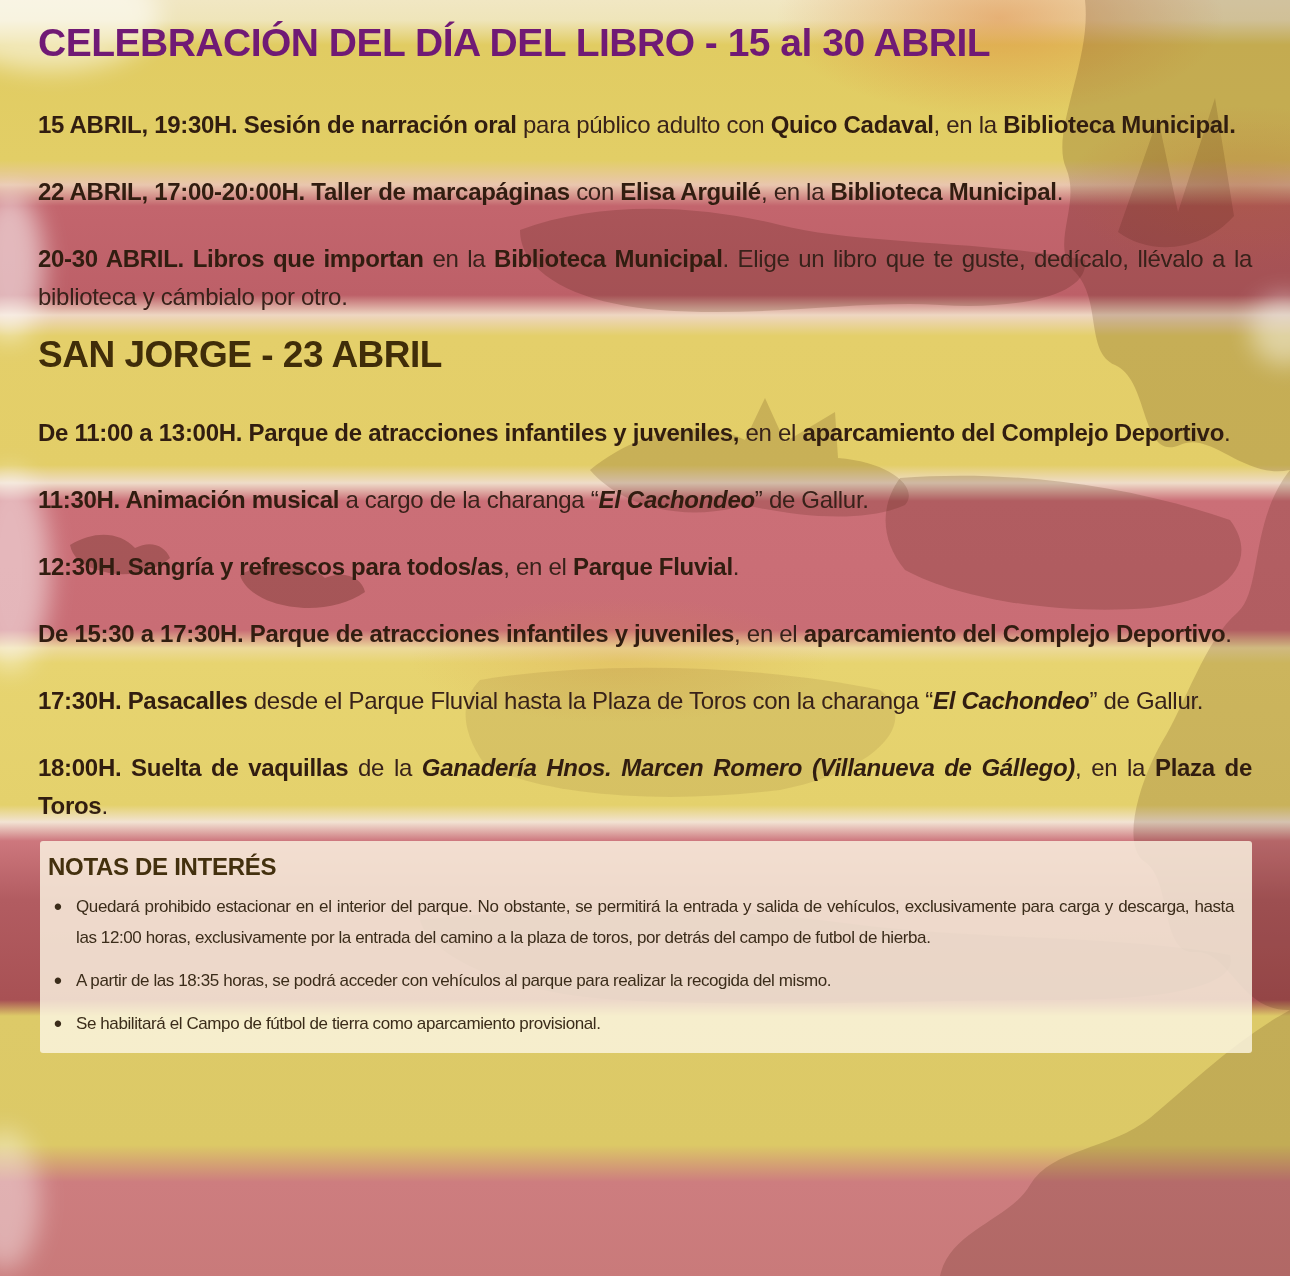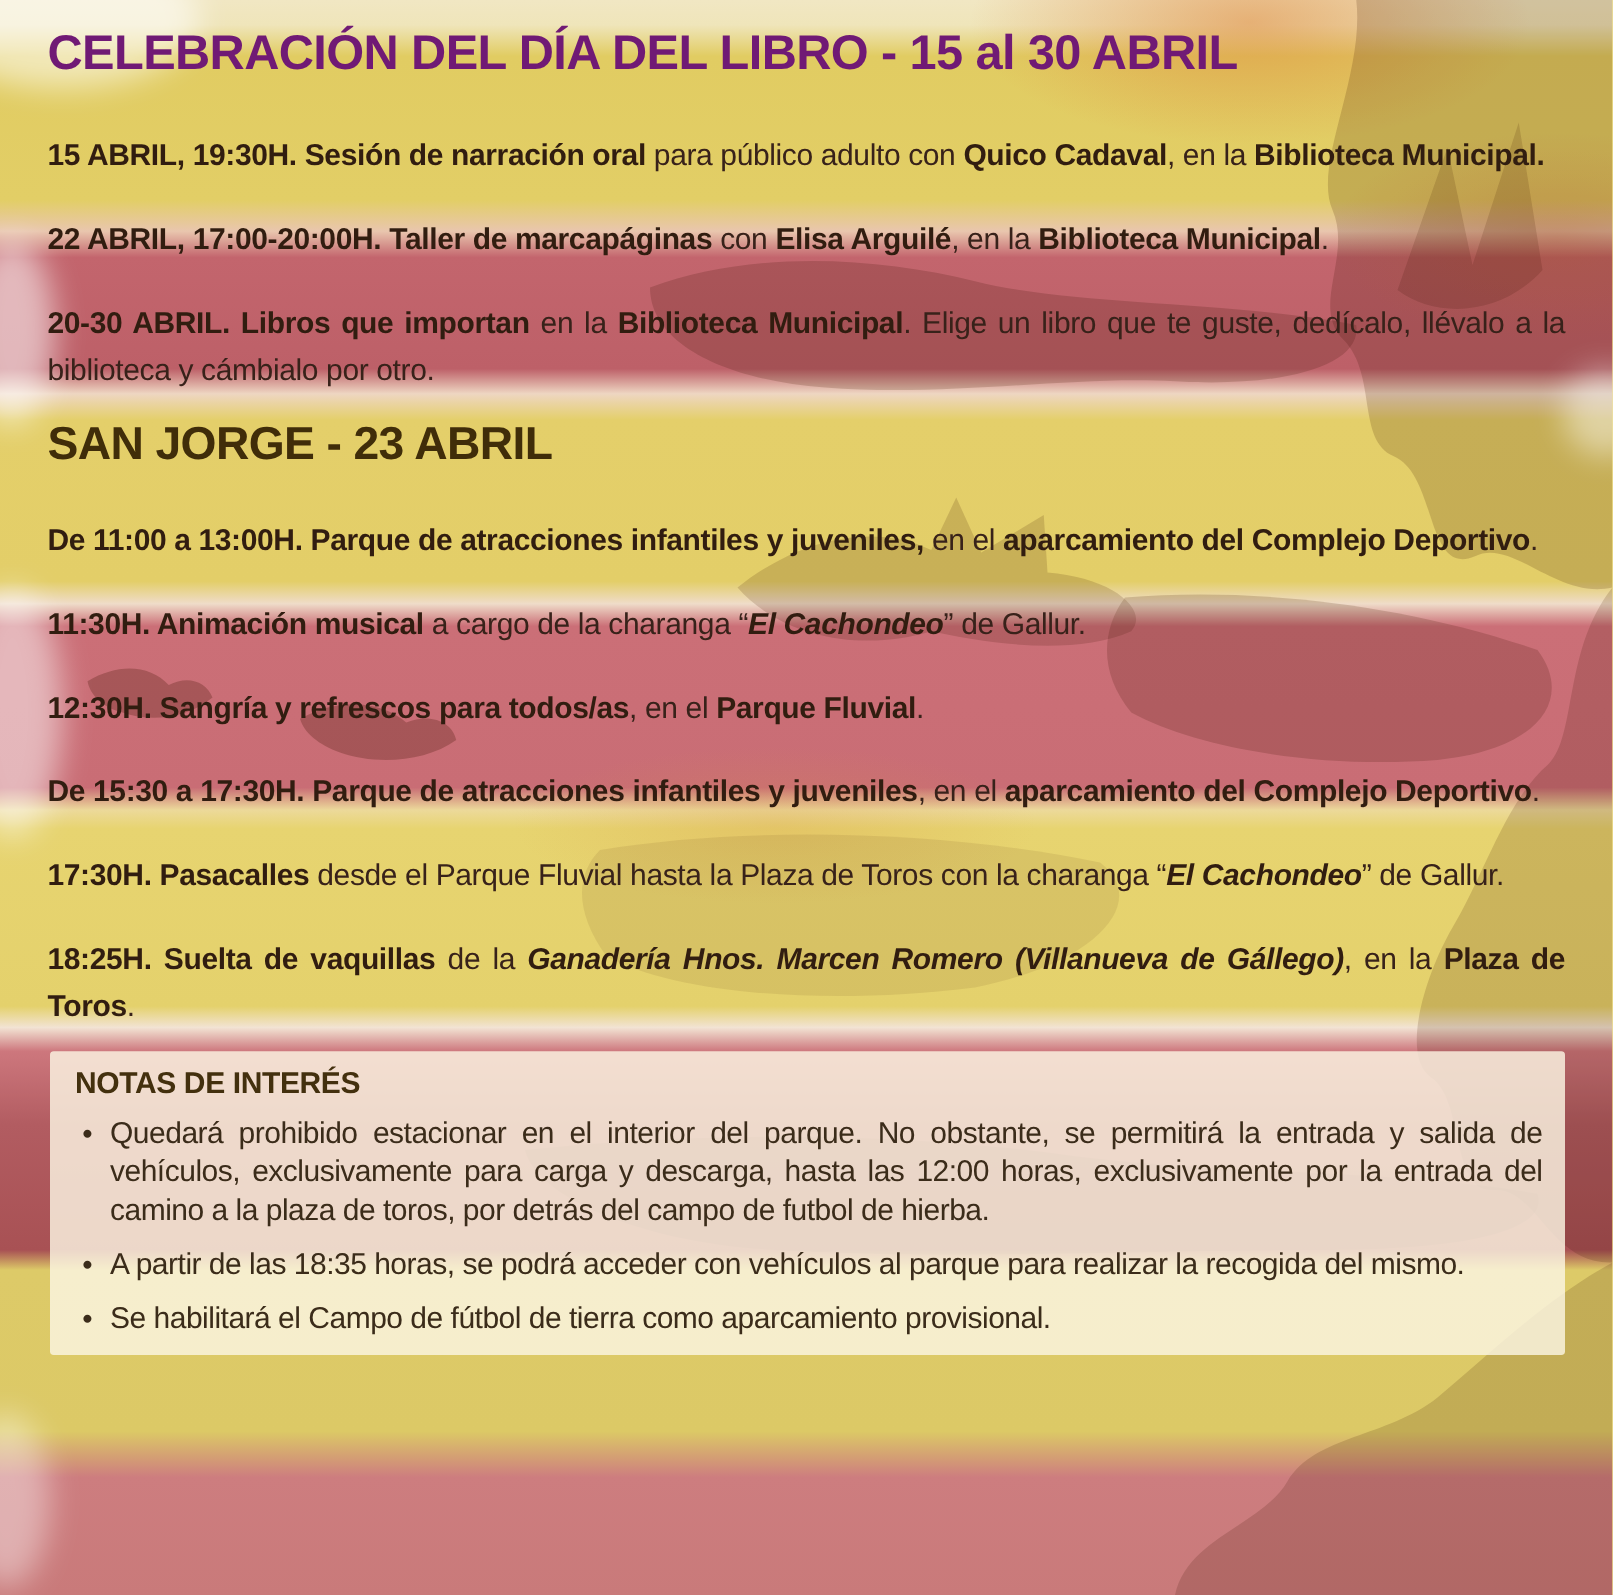--- a/index.html
+++ b/index.html
@@ -58,28 +58,28 @@
   }
   .event:last-child{margin-bottom:16px;}
   .seg-b{font-weight:700;color:#311d10;}
   .seg-bi{font-weight:700;font-style:italic;color:#311d10;}
   .seg-r{font-weight:400;}
 
   
   .notes-box{
     position:relative;z-index:6;margin:0 0 0 2px;width:1212px;box-sizing:border-box;
     background:rgba(251,245,227,.82);border-radius:3px;
-    padding:12px 18px 14px 20px;color:#3b2c1a;
+    padding:12px 18px 14px 8px;color:#3b2c1a;
   }
   .notes-title{font-size:24px;line-height:28px;font-weight:700;color:#43300e;margin:0 0 10px 0;letter-spacing:-.3px;}
   ul.notes-list{list-style:none;margin:0;padding:0 0 0 6px;}
   .note-item{display:flex;align-items:flex-start;margin:0 0 12px 0;}
   .note-item:last-child{margin-bottom:0;}
   .bullet{flex:0 0 auto;width:22px;font-size:22.5px;line-height:31px;font-weight:700;}
-  .note-text{flex:1 1 auto;font-size:24px;line-height:31px;letter-spacing:-.4px;text-align:justify;}
+  .note-text{flex:1 1 auto;font-size:17px;line-height:31px;letter-spacing:-.4px;text-align:justify;}
 </style>
 </head>
 <body>
 
 <div class="bg-stripes"></div>
 <div class="bg-orange-wash"></div>
 
 <svg class="bg-art" width="1290" height="1276" viewBox="0 0 1290 1276" preserveAspectRatio="none" xmlns="http://www.w3.org/2000/svg">
 
   <path fill="#6b4526" opacity="0.22" d="M1085 0 L1290 0 L1290 470 C1245 480 1210 430 1180 445 C1140 462 1150 380 1115 365 C1085 352 1102 300 1075 272 C1048 246 1082 205 1066 168 C1050 132 1092 60 1085 0 Z"></path>
@@ -121,21 +121,21 @@
     </div>
 
   <h2 class="section-title">SAN JORGE - 23 ABRIL</h2>
 
   <div class="events">
       <p class="event"><span class="seg-b">De 11:00 a 13:00H. Parque de atracciones infantiles y juveniles,</span><span class="seg-r"> en el </span><span class="seg-b">aparcamiento del Complejo Deportivo</span><span class="seg-r">.</span></p>
       <p class="event"><span class="seg-b">11:30H. Animación musical</span><span class="seg-r"> a cargo de la charanga “</span><span class="seg-bi">El Cachondeo</span><span class="seg-r">” de Gallur.</span></p>
       <p class="event"><span class="seg-b">12:30H. Sangría y refrescos para todos/as</span><span class="seg-r">, en el </span><span class="seg-b">Parque Fluvial</span><span class="seg-r">.</span></p>
       <p class="event"><span class="seg-b">De 15:30 a 17:30H. Parque de atracciones infantiles y juveniles</span><span class="seg-r">, en el </span><span class="seg-b">aparcamiento del Complejo Deportivo</span><span class="seg-r">.</span></p>
       <p class="event"><span class="seg-b">17:30H. Pasacalles</span><span class="seg-r"> desde el Parque Fluvial hasta la Plaza de Toros con la charanga “</span><span class="seg-bi">El Cachondeo</span><span class="seg-r">” de Gallur.</span></p>
-      <p class="event"><span class="seg-b">18:25H. Suelta de vaquillas</span><span class="seg-r"> de la </span><span class="seg-bi">Ganadería Hnos. Marcen Romero (Villanueva de Gállego)</span><span class="seg-r">, en la </span><span class="seg-b">Plaza de Toros</span><span class="seg-r">.</span></p>
+      <p class="event"><span class="seg-b">18:00H. Suelta de vaquillas</span><span class="seg-r"> de la </span><span class="seg-bi">Ganadería Hnos. Marcen Romero (Villanueva de Gállego)</span><span class="seg-r">, en la </span><span class="seg-b">Plaza de Toros</span><span class="seg-r">.</span></p>
     </div>
 
   <div class="notes-box">
     <div class="notes-title">NOTAS DE INTERÉS</div>
     <ul class="notes-list">
         <li class="note-item">
           <span class="bullet">•</span>
           <span class="note-text">Quedará prohibido estacionar en el interior del parque. No obstante, se permitirá la entrada y salida de vehículos, exclusivamente para carga y descarga, hasta las 12:00 horas, exclusivamente por la entrada del camino a la plaza de toros, por detrás del campo de futbol de hierba.</span>
         </li>
         <li class="note-item">

